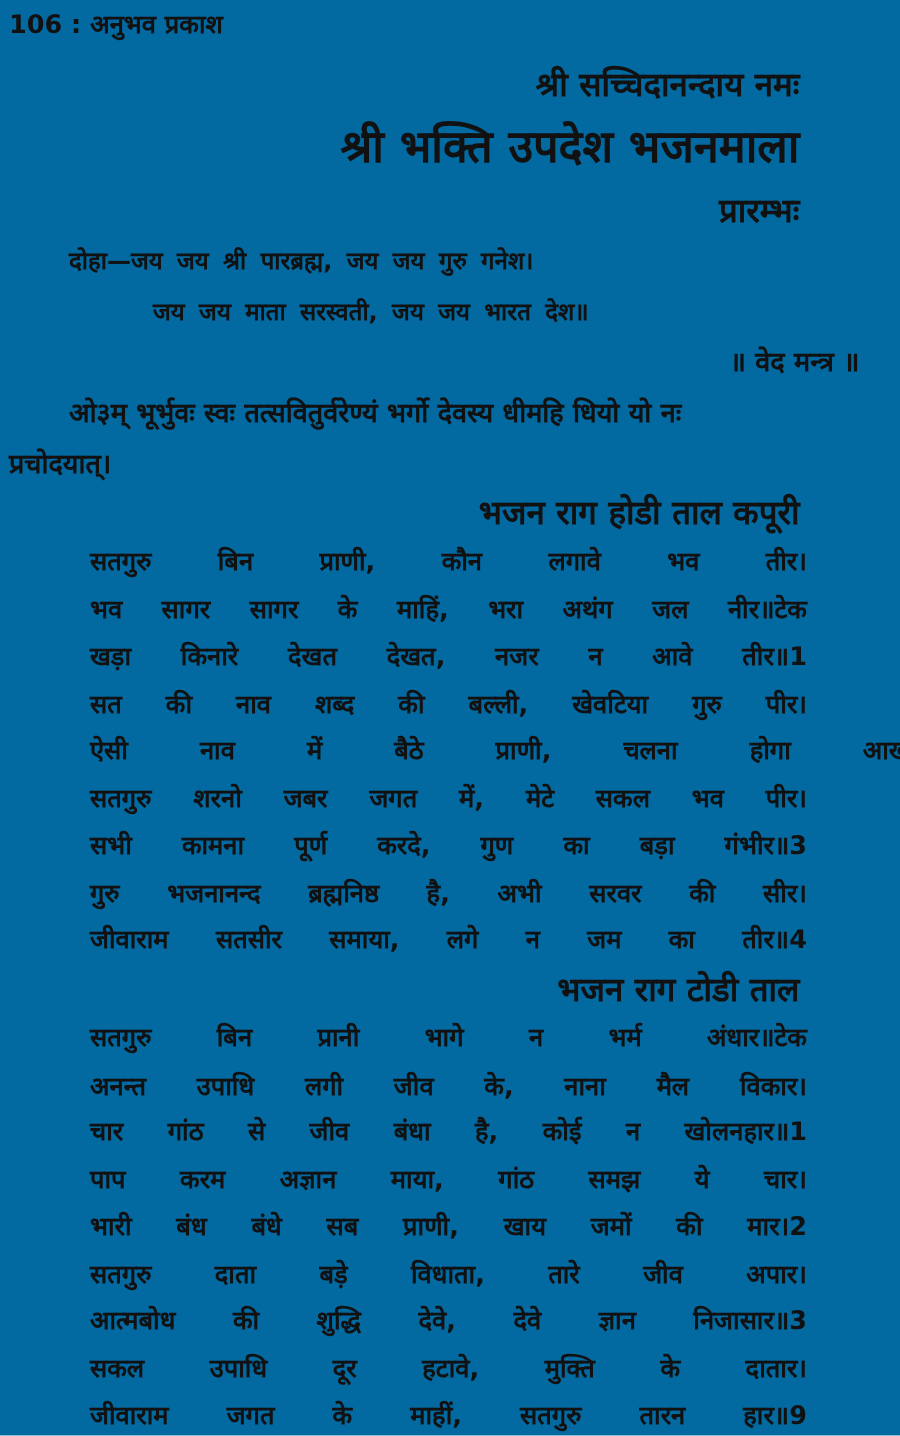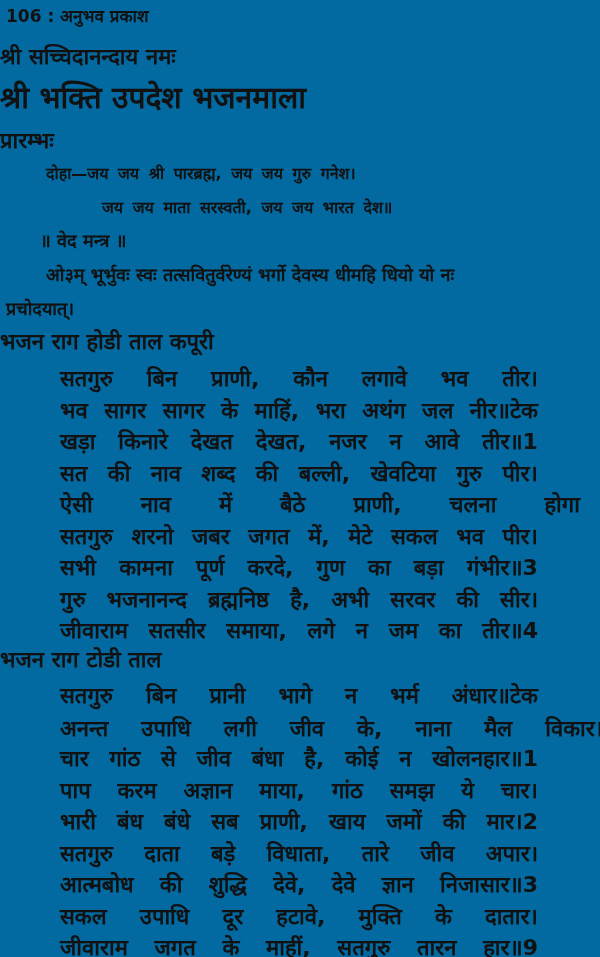--- a/index.html
+++ b/index.html
@@ -24,21 +24,21 @@
     .running-head {
       position: absolute;
       left: 6px; top: 4px;
       font-size: 17px;
       font-weight: bold;
       white-space: nowrap;
     }
     .center {
       position: absolute;
       left: 0; width: 533px;
-      text-align: left;
+      text-align: right;
       white-space: nowrap;
       font-weight: bold;
     }
     .invocation { top: 40px; font-size: 22px; }
     .main-title { top: 76px; font-size: 30px; }
     .section-start { top: 124px; font-size: 22px; }
     .line {
       position: absolute;
       white-space: nowrap;
       font-size: 16px;
@@ -49,21 +49,21 @@
     .veda-head { top: 228px; font-size: 18px; padding-left: 40px; }
     .mantra1 { left: 46px; top: 262px; word-spacing: 0px; font-size: 18px; }
     .mantra2 { left: 6px; top: 296px; font-size: 18px; }
     .bhajan-title { font-size: 22px; }
     .bh1 { top: 325px; }
     .bh2 { top: 643px; }
     .verse {
       position: absolute;
       left: 60px;
       width: 478px;
-      font-size: 22px;
+      font-size: 17px;
       font-weight: bold;
       white-space: nowrap;
       display: flex;
       justify-content: space-between;
     }
     .verse span { display: inline-block; }
   </style>
 </head>
 <body>
 

